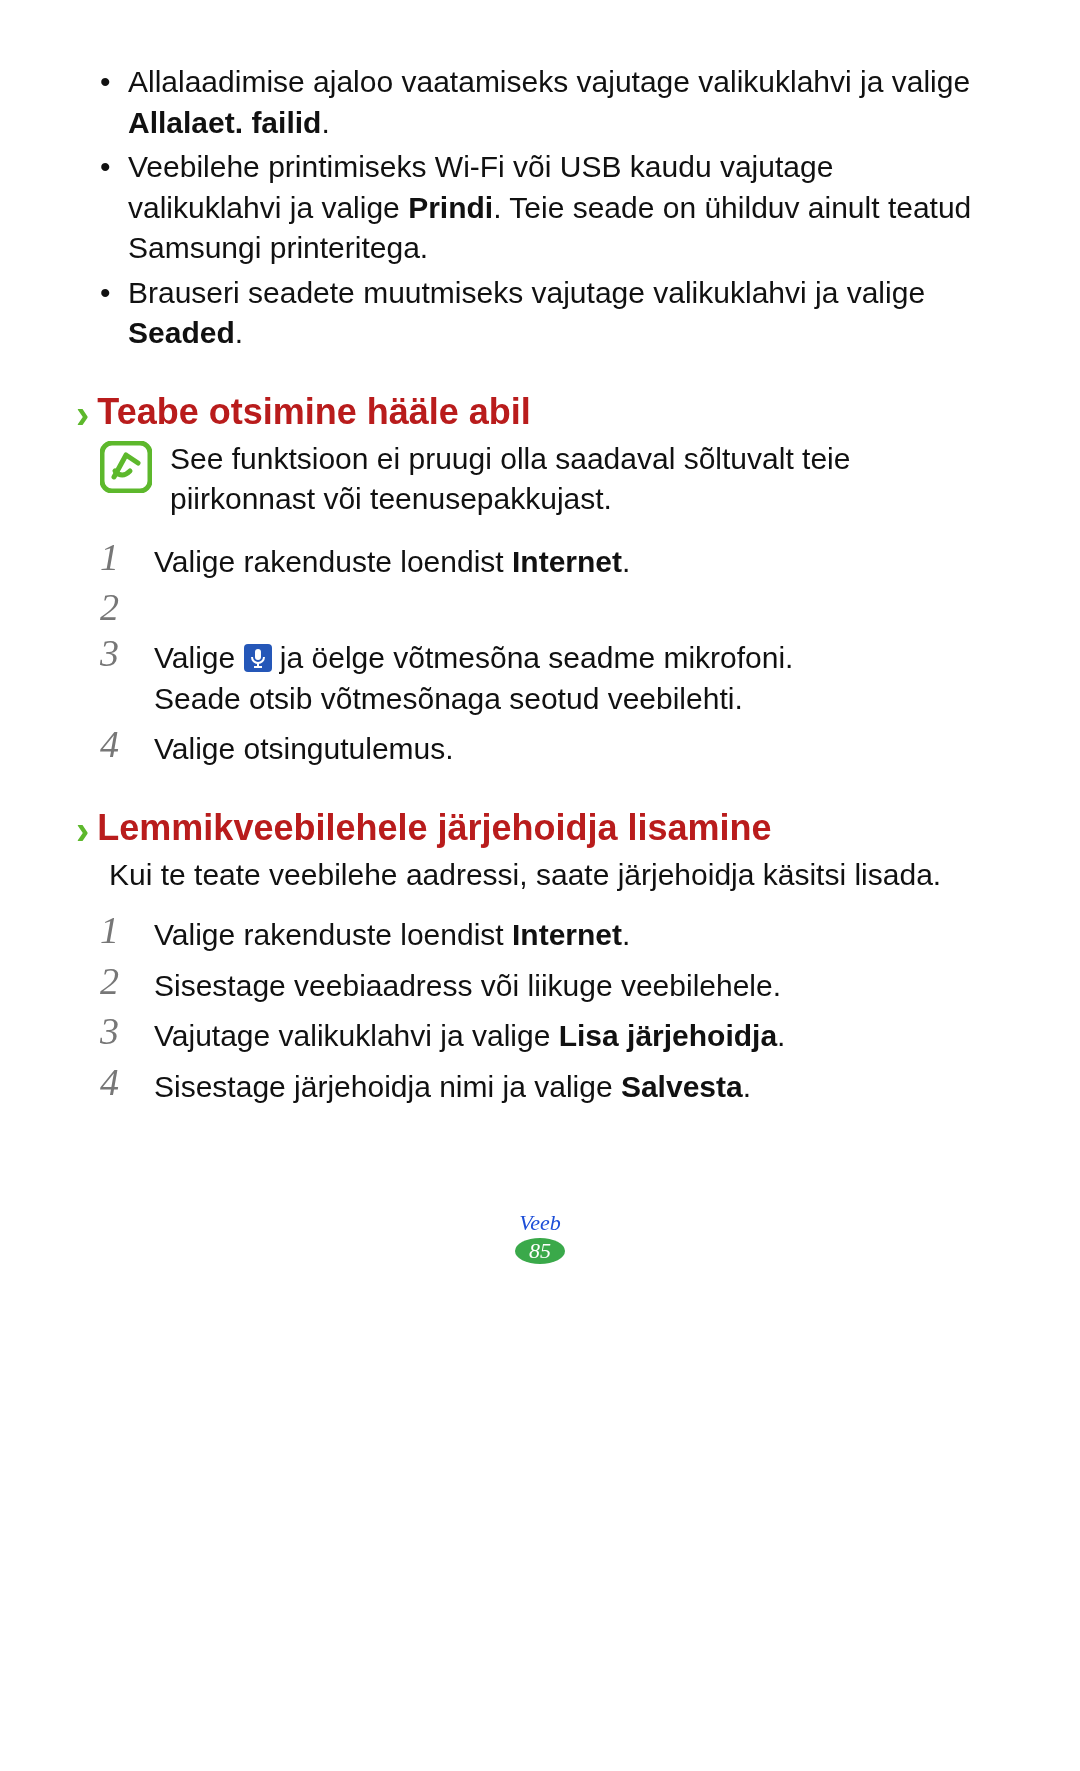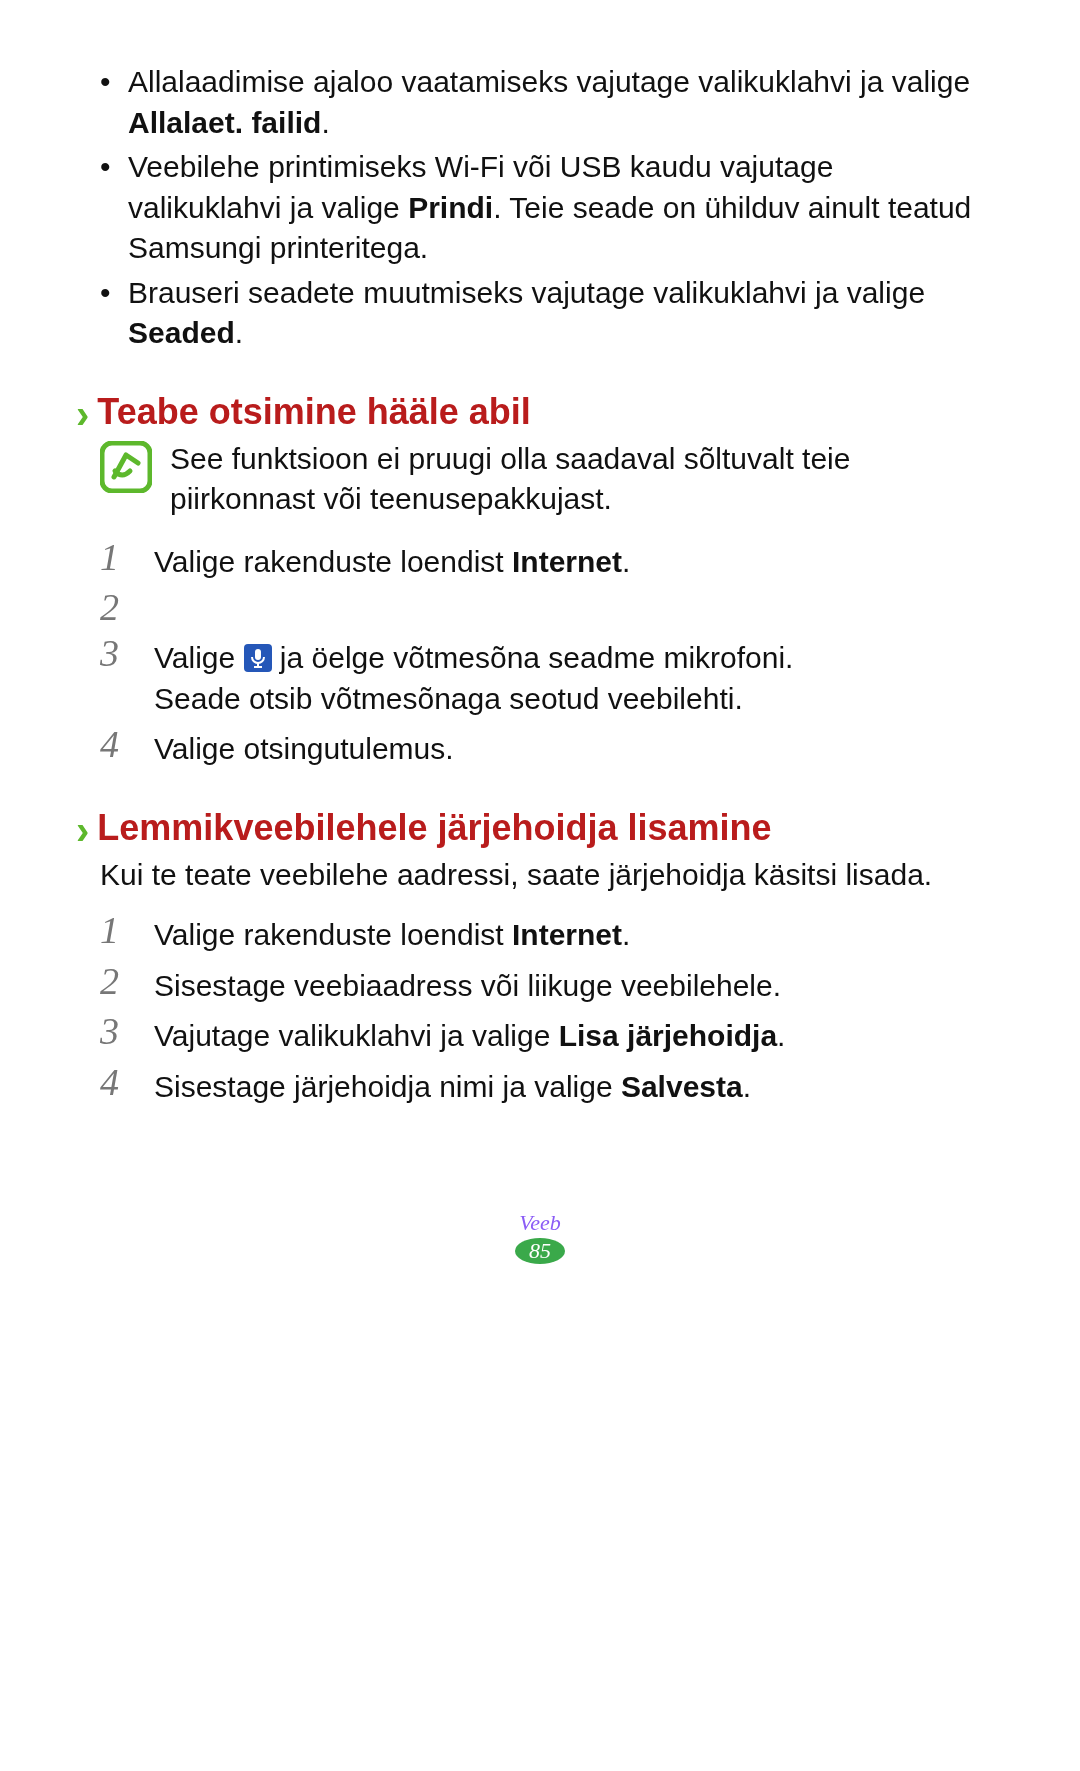--- a/index.html
+++ b/index.html
@@ -99,39 +99,39 @@
     top: -2px;
   }
   .step-body {
     font-size: 30px;
     line-height: 1.35;
     padding-top: 2px;
   }
   .intro-line {
     font-size: 30px;
     line-height: 1.35;
-    margin: 0 0 18px 0;
+    margin: 0 0 18px 9px;
   }
   .mic-icon {
     display: inline-flex;
     vertical-align: middle;
     position: relative;
     top: -2px;
   }
   .footer {
     position: absolute;
     bottom: 46px;
     left: 0;
     width: 100%;
     text-align: center;
   }
   .footer-label {
     font-style: italic;
     font-family: Georgia, "Times New Roman", serif;
-    color: #8b5cf6;
+    color: #1d4ed8;
     font-size: 22px;
     display: block;
     margin-bottom: 2px;
   }
   .page-badge {
     display: inline-block;
     position: relative;
   }
   .page-num {
     position: relative;

